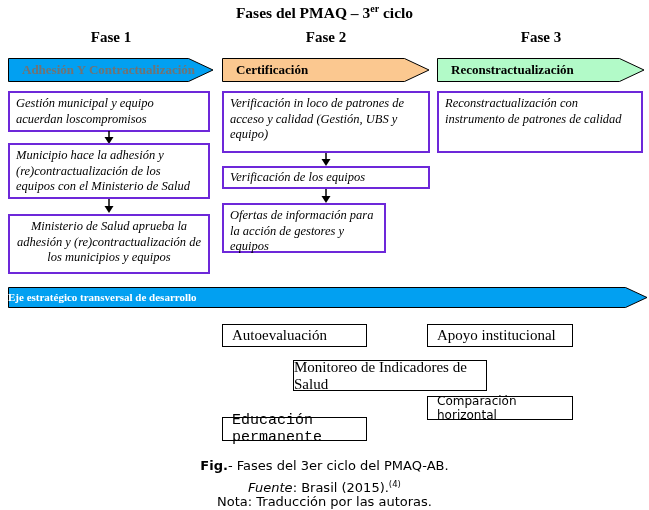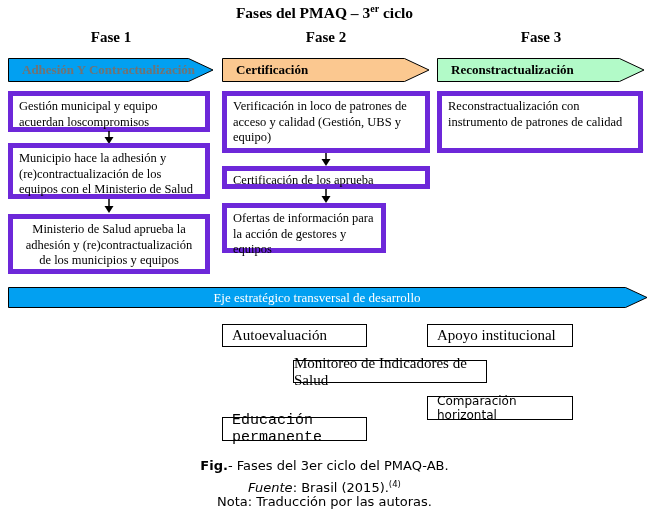--- a/index.html
+++ b/index.html
@@ -28,30 +28,31 @@
   .banner-label{
     position:absolute;left:0;top:0;right:26px;bottom:0;
     font-weight:bold;font-size:13px;
     line-height:24px;
     padding-left:14px;
     white-space:nowrap;
   }
   .banner-label.light{color:#737373;}
   .ejebanner-label{
     position:absolute;left:0;top:0;right:22px;bottom:0;
-    font-weight:normal;font-size:13px;
+    font-weight:bold;font-size:11px;
     line-height:21px;
-    text-align:center;color:#fff;
+    color:#fff;
     white-space:nowrap;
   }
   .box{
-    border:5px solid #6d28d9;
+    border:2px solid #6d28d9;
     background:#fff;
     font-size:12.5px;line-height:1.25;
     padding:3px 6px 2px 6px;
+    font-style:italic;
   }
   .smallbox{
     border:1px solid #000;
     background:#fff;
     font-size:15px;
     display:flex;align-items:center;
     padding:0 0 0 9px;
   }
   .smallbox.center{justify-content:center;padding-left:0;}
   .sans{font-family:"DejaVu Sans","Liberation Sans",sans-serif;font-size:12px;}
@@ -108,39 +109,39 @@
     <line x1="6" y1="0" x2="6" y2="8" stroke="#000" stroke-width="1.5"></line>
     <polygon points="1.5,7 10.5,7 6,14" fill="#000"></polygon>
   </svg>
   <div class="abs box" style="left:8px;top:214px;width:202px;height:60px;text-align:center;">Ministerio de Salud aprueba la adhesión y (re)contractualización de los municipios y equipos</div>
 
   <div class="abs box" style="left:222px;top:91px;width:208px;height:62px;">Verificación in loco de patrones de acceso y calidad (Gestión, UBS y equipo)</div>
   <svg class="abs varrow" style="left:320px;top:153px;" width="12" height="13">
     <line x1="6" y1="0" x2="6" y2="7" stroke="#000" stroke-width="1.5"></line>
     <polygon points="1.5,6 10.5,6 6,13" fill="#000"></polygon>
   </svg>
-  <div class="abs box" style="left:222px;top:166px;width:208px;height:23px;padding-top:2px;">Certificación de los aprueba</div>
+  <div class="abs box" style="left:222px;top:166px;width:208px;height:23px;padding-top:2px;">Verificación de los equipos</div>
   <svg class="abs varrow" style="left:320px;top:189px;" width="12" height="14">
     <line x1="6" y1="0" x2="6" y2="8" stroke="#000" stroke-width="1.5"></line>
     <polygon points="1.5,7 10.5,7 6,14" fill="#000"></polygon>
   </svg>
   <div class="abs box" style="left:222px;top:203px;width:164px;height:50px;">Ofertas de información para la acción de gestores y equipos</div>
 
   <div class="abs box" style="left:437px;top:91px;width:206px;height:62px;">Reconstractualización con instrumento de patrones de calidad</div>
 
   <div class="abs banner" style="left:8px;top:287px;width:640px;height:21px;">
     <svg width="640" height="21">
       <polygon points="0.5,0.5 617.5,0.5 639,10.5 617.5,20.5 0.5,20.5" stroke="#000" stroke-width="1" fill="#02A0F1"></polygon>
     </svg>
     <div class="ejebanner-label">Eje estratégico transversal de desarrollo</div>
   </div>
 
   <div class="abs smallbox" style="left:222px;top:324px;width:145px;height:23px;">Autoevaluación</div>
   <div class="abs smallbox" style="left:427px;top:324px;width:146px;height:23px;">Apoyo institucional</div>
-  <div class="abs smallbox center" style="left:293px;top:360px;width:194px;height:23px;">Monitoreo de Indicadores de Salud</div>
+  <div class="abs smallbox center" style="left:293px;top:360px;width:194px;height:31px;">Monitoreo de Indicadores de Salud</div>
   <div class="abs smallbox" style="left:222px;top:417px;width:145px;height:24px;font-family:Liberation Mono, monospace;">Educación permanente</div>
   <div class="abs smallbox sans" style="left:427px;top:396px;width:146px;height:24px;">Comparación horizontal</div>
 
   <div class="abs caption" style="top:458px;">
     <b>Fig.</b><span>- Fases del 3er ciclo del PMAQ-AB.</span>
   </div>
   <div class="abs caption" style="top:479px;">
     <i>Fuente</i><span>: Brasil (2015).</span><sup>(4)</sup>
   </div>
   <div class="abs caption" style="top:494px;">Nota: Traducción por las autoras.</div>

